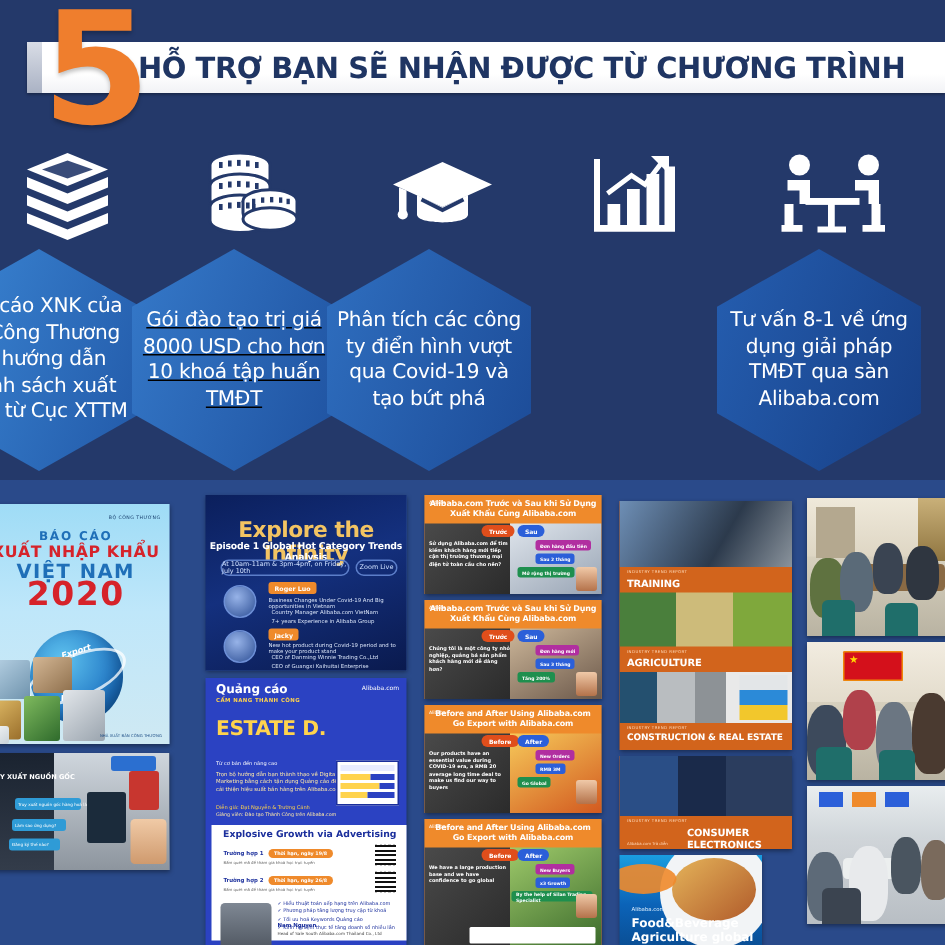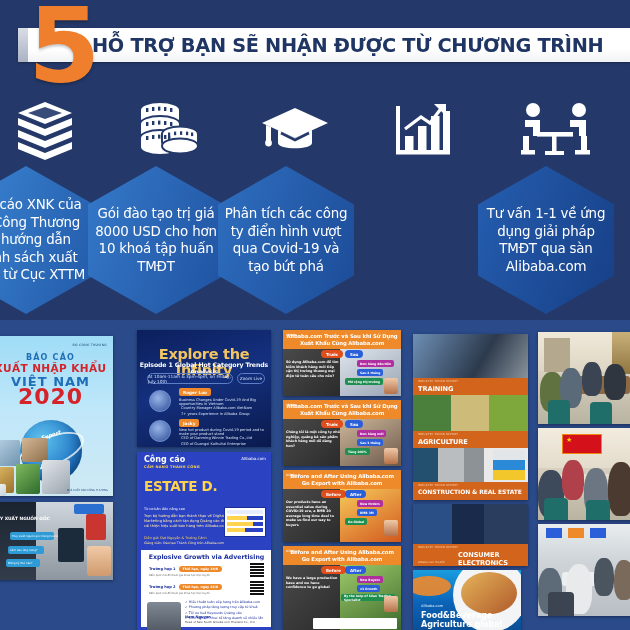--- a/index.html
+++ b/index.html
@@ -299,28 +299,28 @@
           <path d="M55 18 h16 v16 h-7 v-9 h-9 z"></path>
           <rect x="66" y="34" width="6" height="18"></rect>
           <rect x="60" y="48" width="15" height="4.5"></rect>
         </g>
       </svg>
     </div>
 
     <div class="hex" style="left:-42px;background:linear-gradient(110deg,#3b86d4,#2259a8);">
       <div class="hextext">Báo cáo XNK của Bộ Công Thương và hướng dẫn chính sách xuất khẩu từ Cục XTTM</div>
     </div>
-    <div class="hex" style="left:88px;background:linear-gradient(110deg,#3579c9,#1f52a0);">
+    <div class="hex" style="left:88px;background:linear-gradient(110deg,#3579c9,#1f52a0);text-decoration:underline;">
       <div class="hextext">Gói đào tạo trị giá 8000 USD cho hơn 10 khoá tập huấn TMĐT</div>
     </div>
     <div class="hex" style="left:218px;background:linear-gradient(110deg,#2f6fc0,#1c4b97);align-items:center;">
       <div class="hextext">Phân tích các công ty điển hình vượt qua Covid-19 và tạo bứt phá</div>
     </div>
     <div class="hex" style="left:478px;background:linear-gradient(110deg,#255eb0,#173f86);">
-      <div class="hextext">Tư vấn 1-1 về ứng dụng giải pháp TMĐT qua sàn Alibaba.com</div>
+      <div class="hextext">Tư vấn 8-1 về ứng dụng giải pháp TMĐT qua sàn Alibaba.com</div>
     </div>
   </div>
 
   <div class="gallery">
 
     <div class="gcol" style="left:-12px;width:125px;">
 
       <div class="card rep-cover" style="left:0;top:16px;width:125px;height:160px;">
         <div class="rep-brand">BỘ CÔNG THƯƠNG</div>
         <div class="rep-l1">BÁO CÁO</div>
@@ -374,21 +374,21 @@
         <div class="web-line" style="left:44px;top:82px;width:86px;">7+ years Experience in Alibaba Group</div>
 
         <div class="web-av" style="left:12px;top:90px;"></div>
         <div class="web-tag" style="left:42px;top:89px;">Jacky</div>
         <div class="web-line" style="left:42px;top:98px;width:88px;">New hot product during Covid-19 period and to make your product stand</div>
         <div class="web-line" style="left:44px;top:106px;width:86px;">CEO of Danming Winnie Trading Co.,Ltd</div>
         <div class="web-line" style="left:44px;top:112px;width:86px;">CEO of Guangxi Kaihuitai Enterprise</div>
       </div>
 
       <div class="card mast" style="left:0;top:132px;width:134px;height:178px;">
-        <div class="mast-qc">Công cáo</div>
+        <div class="mast-qc">Quảng cáo</div>
         <div class="mast-sub">CẨM NANG THÀNH CÔNG</div>
         <div class="mast-logo">Alibaba.com</div>
         <div class="mast-h1">ESTATE D.</div>
         <div class="mast-h3">Từ cơ bản đến nâng cao</div>
         <div class="mast-body">Trọn bộ hướng dẫn bạn thành thạo về Digital Marketing bằng cách tận dụng Quảng cáo để cải thiện hiệu suất bán hàng trên Alibaba.com</div>
         <div class="mast-by">Diễn giả: Đạt Nguyễn &amp; Trường Cảnh</div>
         <div class="mast-by2">Giảng viên: Đào tạo Thành Công trên Alibaba.com</div>
         <div class="mast-grid">
           <div style="position:absolute;left:2px;top:2px;right:2px;height:4px;background:#e8ecff;"></div>
           <div style="position:absolute;left:2px;top:8px;width:20px;height:4px;background:#ffd34d;"></div>
@@ -524,21 +524,21 @@
       </div>
 
       <div class="card ind" style="left:0;top:184px;width:115px;height:62px;">
         <div class="ind-img" style="top:0;height:40px;background:
             linear-gradient(90deg,#2a4e86 0 34%,#1a2a4a 34% 62%,#2b3d5e 62% 100%);"></div>
         <div class="ind-kick" style="top:42px;">INDUSTRY TREND REPORT</div>
         <div class="ind-title" style="top:47px;padding-left:40px;">CONSUMER ELECTRONICS</div>
         <div class="ind-foot" style="bottom:2px;">Alibaba.com  Trả diễn</div>
       </div>
 
-      <div class="card fb" style="left:0;top:250px;width:108px;height:60px;">
+      <div class="card fb" style="left:0;top:250px;width:95px;height:60px;">
         <div style="position:absolute;right:-6px;top:-12px;width:74px;height:74px;border-radius:50%;background:#f2f4f6;"></div>
         <div style="position:absolute;right:4px;top:2px;width:56px;height:42px;border-radius:50%;background:linear-gradient(140deg,#e5b45a,#b05a2a);"></div>
         <div style="position:absolute;left:-6px;top:6px;width:44px;height:20px;border-radius:50%;background:#ef8a2b;opacity:.9;"></div>
         <div class="fb-brand">Alibaba.com</div>
         <div class="fb-t1">Food&amp;Beverage</div>
         <div class="fb-t2">Agriculture global</div>
 
       </div>
     </div>
 

